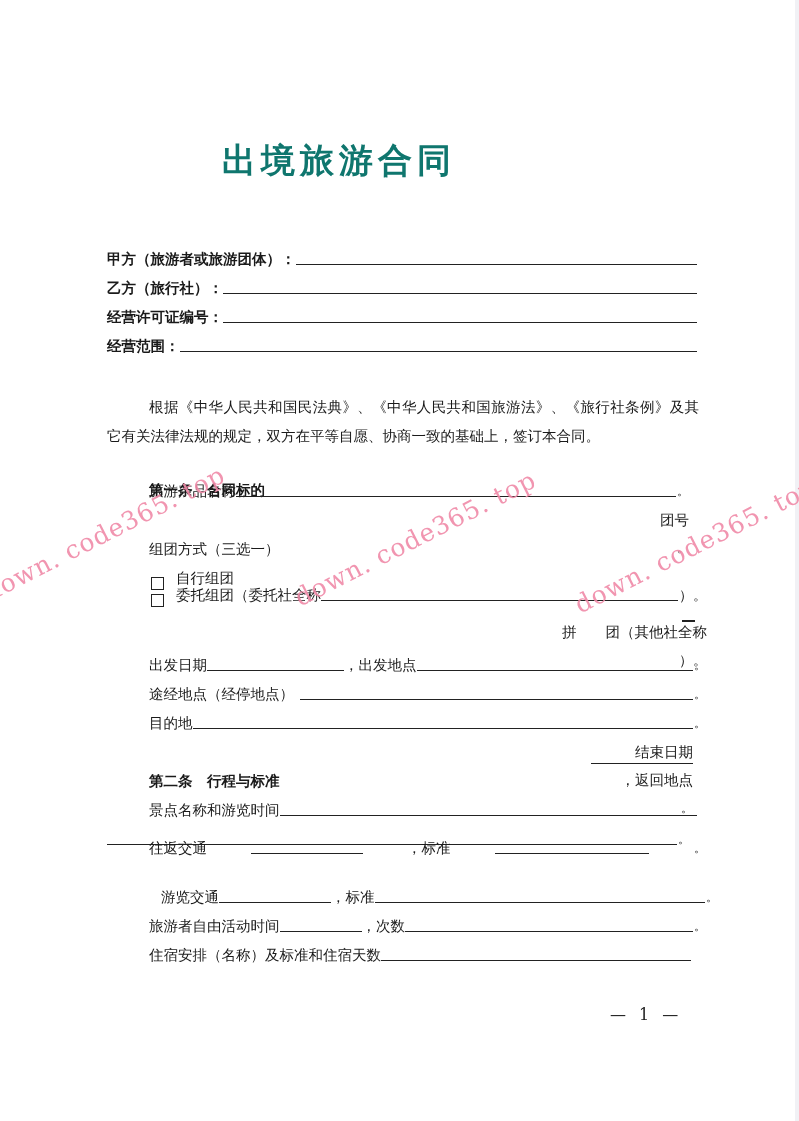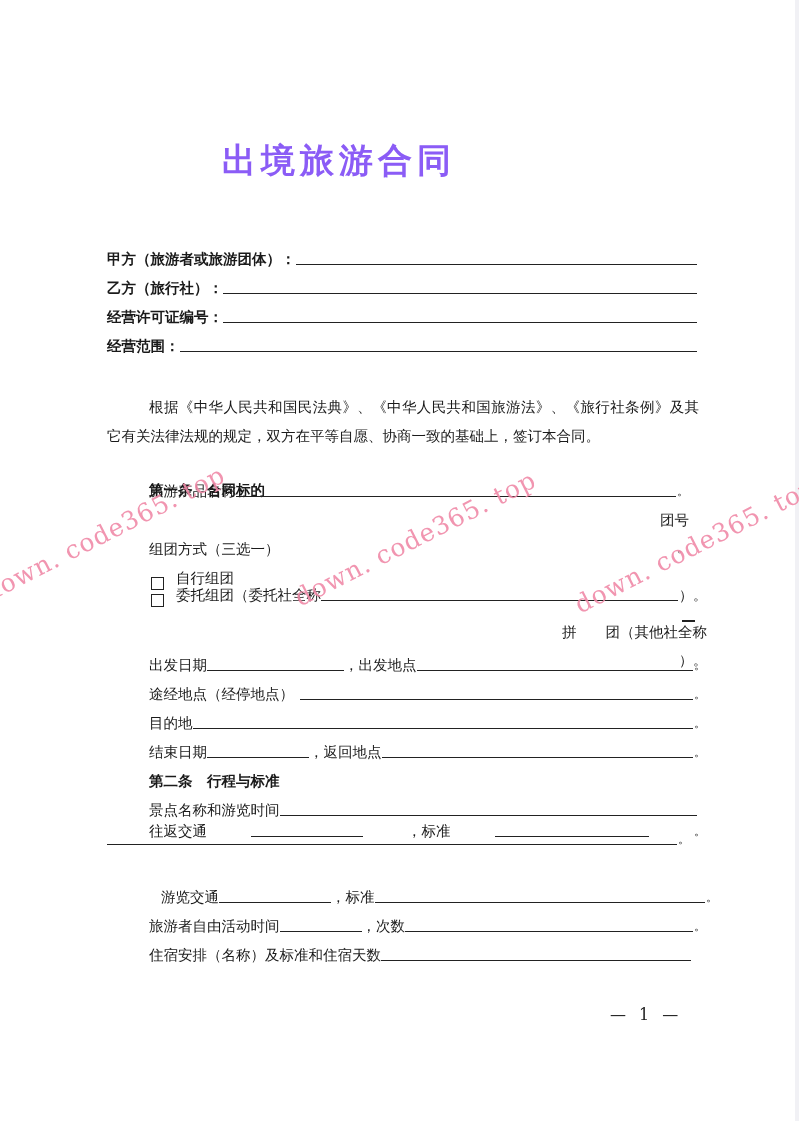--- a/index.html
+++ b/index.html
@@ -9,21 +9,21 @@
       font-family: "DejaVu Sans", "Liberation Sans", sans-serif;
       color: #1a1a1a;
     }
     .edge-strip {
       position: absolute; left: 795px; top: 0; width: 4px; height: 1121px;
       background: #f1f1f5;
     }
     .title {
       position: absolute; left: 0; width: 678px; top: 138px;
       text-align: center; font-family: Liberation Serif, serif;
-      font-weight: bold; font-size: 34px; letter-spacing: 5px; color: #8b5cf6;
+      font-weight: bold; font-size: 34px; letter-spacing: 5px; color: #0f766e;
     }
     .row {
       position: absolute; display: flex; align-items: flex-end;
       font-size: 14.5px; height: 22px; line-height: 22px; white-space: nowrap;
     }
     .row .lbl { flex: 0 0 auto; }
     .row .bold { font-weight: bold; }
     .ul {
       height: 0; border-bottom: 1px solid #222; margin-bottom: 5px;
     }
@@ -116,40 +116,40 @@
 <div class="row" style="left:149px; width:557px; top:683px;">
   <span class="lbl">途经地点（经停地点）</span>
   <span class="ul flex" style="margin-left:6px;"></span>
   <span class="tail">。</span>
 </div>
 <div class="row" style="left:149px; width:557px; top:712px;">
   <span class="lbl">目的地</span>
   <span class="ul flex"></span>
   <span class="tail">。</span>
 </div>
-<div class="row" style="left:149px; width:557px; top:741px;">
+<div class="row" style="left:136px; width:557px; top:741px;flex-direction:column;">
   <span class="lbl">结束日期</span>
   <span class="ul fixed" style="width:102px;"></span>
   <span class="lbl">，返回地点</span>
   <span class="ul flex"></span>
   <span class="tail">。</span>
 </div>
 
 <div class="row" style="left:149px; top:770px;">
   <span class="lbl bold">第二条　行程与标准</span>
 </div>
 <div class="row" style="left:149px; width:548px; top:799px;">
   <span class="lbl">景点名称和游览时间</span>
   <span class="ul flex"></span>
 </div>
 <div class="row" style="left:107px; width:583px; top:828px;">
   <span class="ul flex"></span>
   <span class="tail">。</span>
 </div>
-<div class="row" style="left:149px; width:557px; top:820px;gap:44px;">
+<div class="row" style="left:149px; width:557px; top:837px;gap:44px;">
   <span class="lbl">往返交通</span>
   <span class="ul fixed" style="width:112px;"></span>
   <span class="lbl">，标准</span>
   <span class="ul flex"></span>
   <span class="tail">。</span>
 </div>
 <div class="row" style="left:149px; width:557px; top:886px;margin-left:12px;">
   <span class="lbl">游览交通</span>
   <span class="ul fixed" style="width:112px;"></span>
   <span class="lbl">，标准</span>

